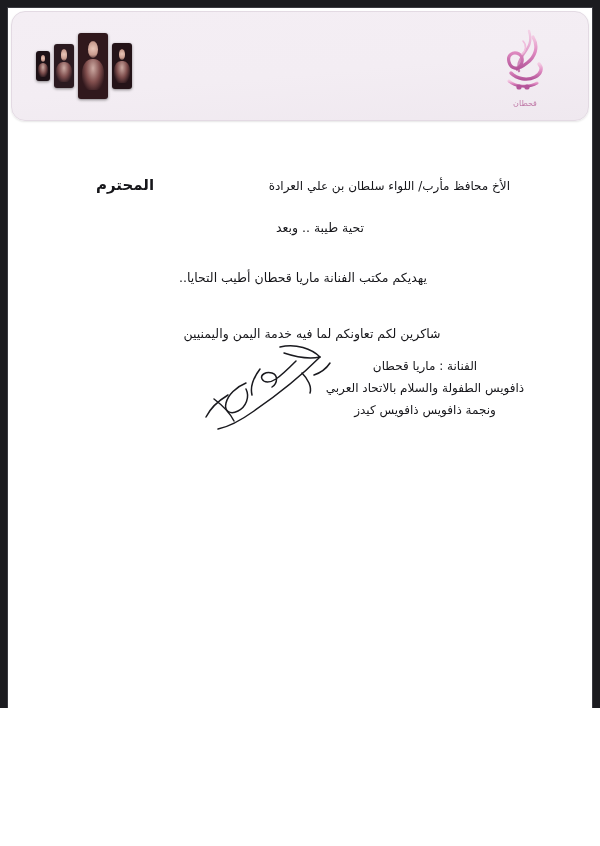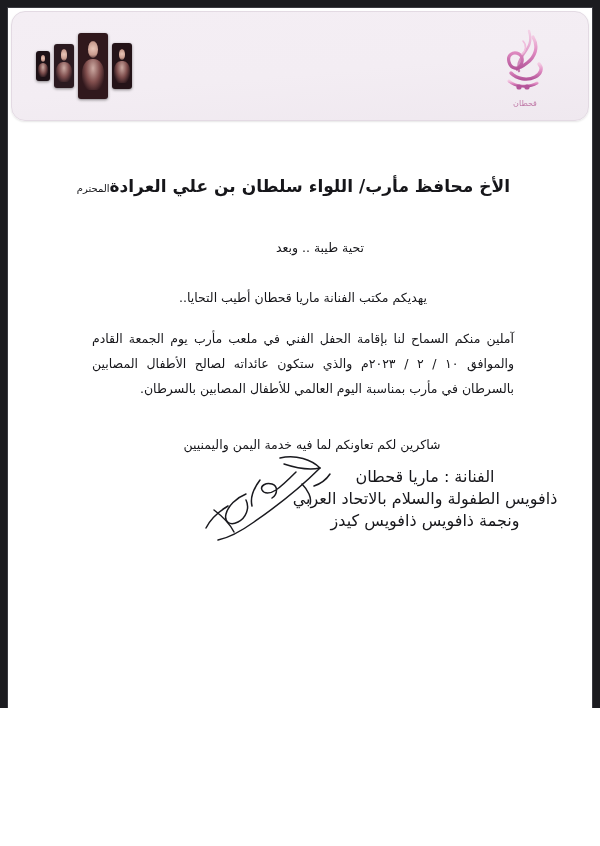--- a/index.html
+++ b/index.html
@@ -143,34 +143,34 @@
   }
 
   .addressee-row {
     display: flex;
     justify-content: space-between;
     align-items: baseline;
     padding: 0 76px 0 82px;
     margin-top: 48px;
   }
   .addressee {
-    font-size: 17px;
+    font-size: 12px;
+    font-weight: normal;
+    white-space: nowrap;
+  }
+  .honorific {
+    font-size: 15px;
     font-weight: bold;
     white-space: nowrap;
   }
-  .honorific {
-    font-size: 10px;
-    font-weight: normal;
-    white-space: nowrap;
-  }
 
   .salutation {
     text-align: center;
     font-size: 12.5px;
-    margin-top: 44px;
+    margin-top: 26px;
     padding-left: 40px;
   }
 
   .body-block {
     padding: 0 72px 0 78px;
     margin-top: 30px;
   }
   p.para {
     margin: 0 0 14px 0;
     font-size: 12.5px;
@@ -191,21 +191,21 @@
   }
 
   
   .signature-block {
     position: relative;
     margin-top: 14px;
     padding-left: 250px;
     text-align: center;
   }
   .sig-line {
-    font-size: 16px;
+    font-size: 12px;
     line-height: 22px;
     white-space: nowrap;
   }
   .handwritten {
     position: absolute;
     left: 170px;
     top: -16px;
     width: 200px;
     height: 100px;
     pointer-events: none;
@@ -251,21 +251,20 @@
 
     <div class="addressee-row">
       <div class="addressee">الأخ محافظ مأرب/ اللواء سلطان بن علي العرادة</div>
       <div class="honorific">المحترم</div>
     </div>
 
     <div class="salutation">تحية طيبة ..  وبعد</div>
 
     <div class="body-block">
       <p class="para lead">يهديكم مكتب الفنانة ماريا قحطان أطيب التحايا..</p>
-      <p class="para">آملين منكم السماح لنا بإقامة الحفل الفني في ملعب مأرب يوم الجمعة القادم والموافق ١٠ / ٢ / ٢٠٢٣م  والذي ستكون عائداته لصالح الأطفال المصابين بالسرطان في مأرب بمناسبة اليوم العالمي للأطفال المصابين بالسرطان.</p>
     </div>
 
     <div class="thanks">شاكرين لكم تعاونكم لما فيه خدمة اليمن واليمنيين</div>
 
     <div class="signature-block">
 
       <svg class="handwritten" viewBox="0 0 200 100">
         <g fill="none" stroke="#1a1a1f" stroke-width="1.5" stroke-linecap="round" stroke-linejoin="round">
           <path d="M96 8 C 112 4, 128 10, 136 18 C 126 20, 112 18, 100 14"></path>
           <path d="M136 18 C 120 34, 96 54, 70 72 C 56 82, 44 88, 34 90"></path>

